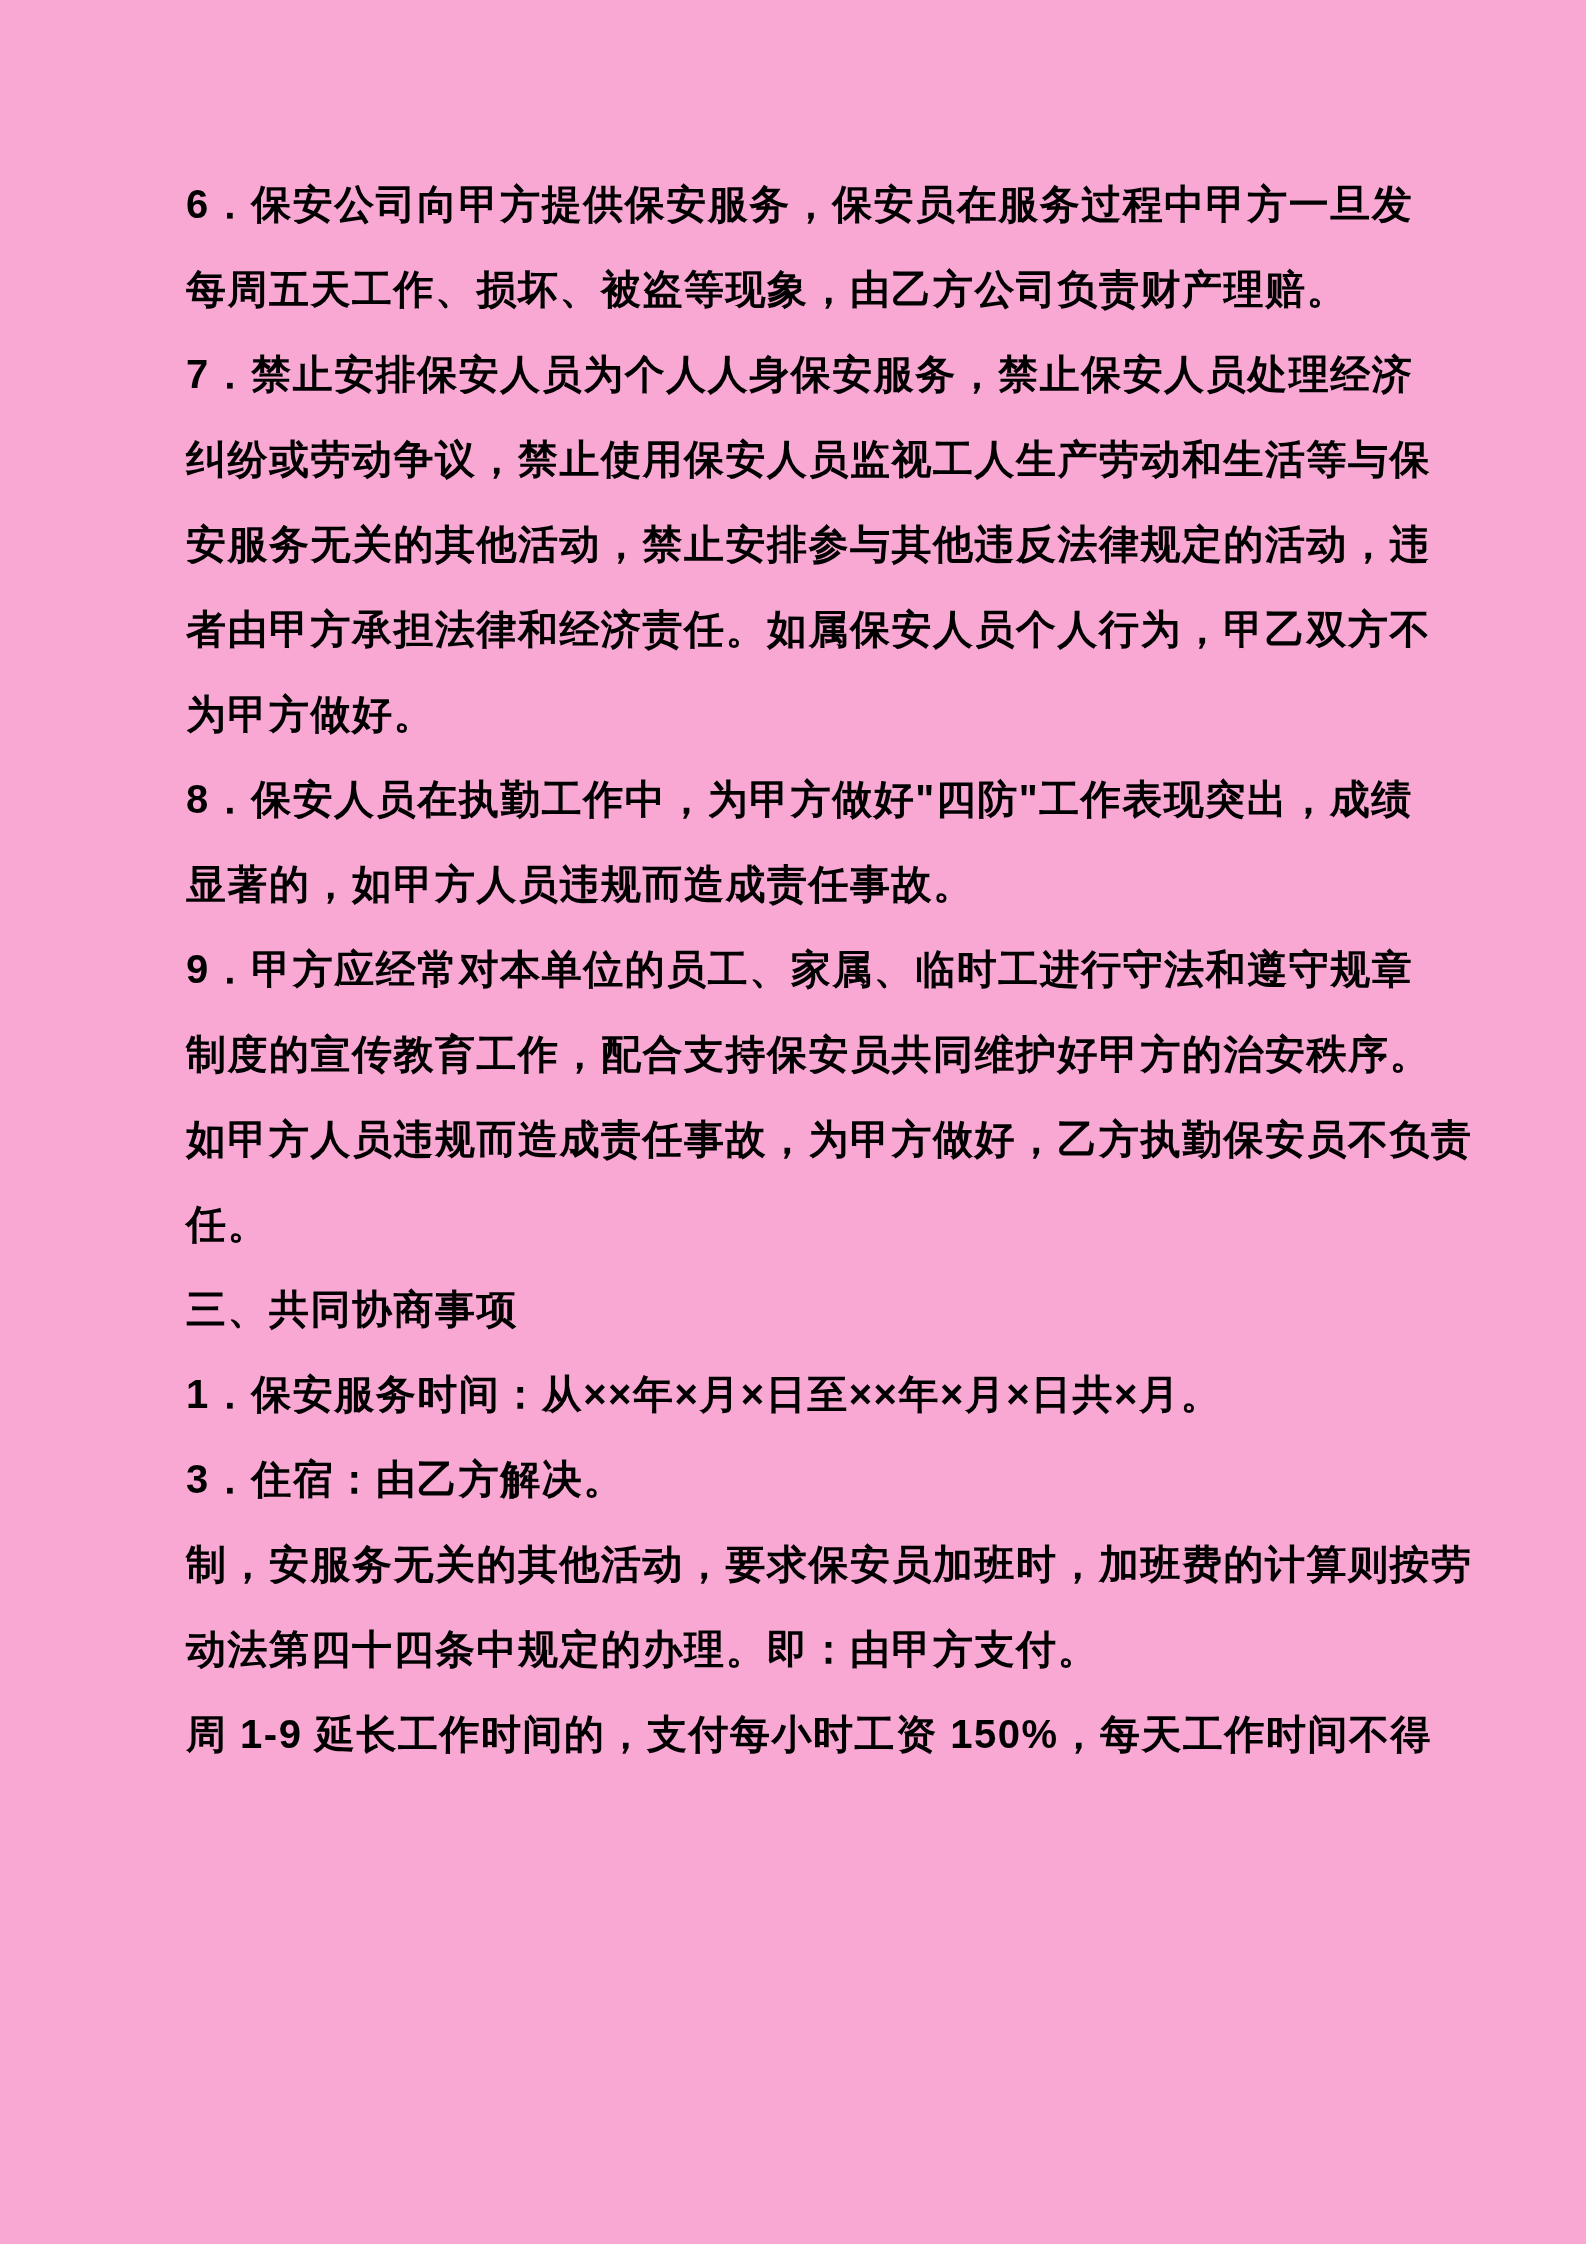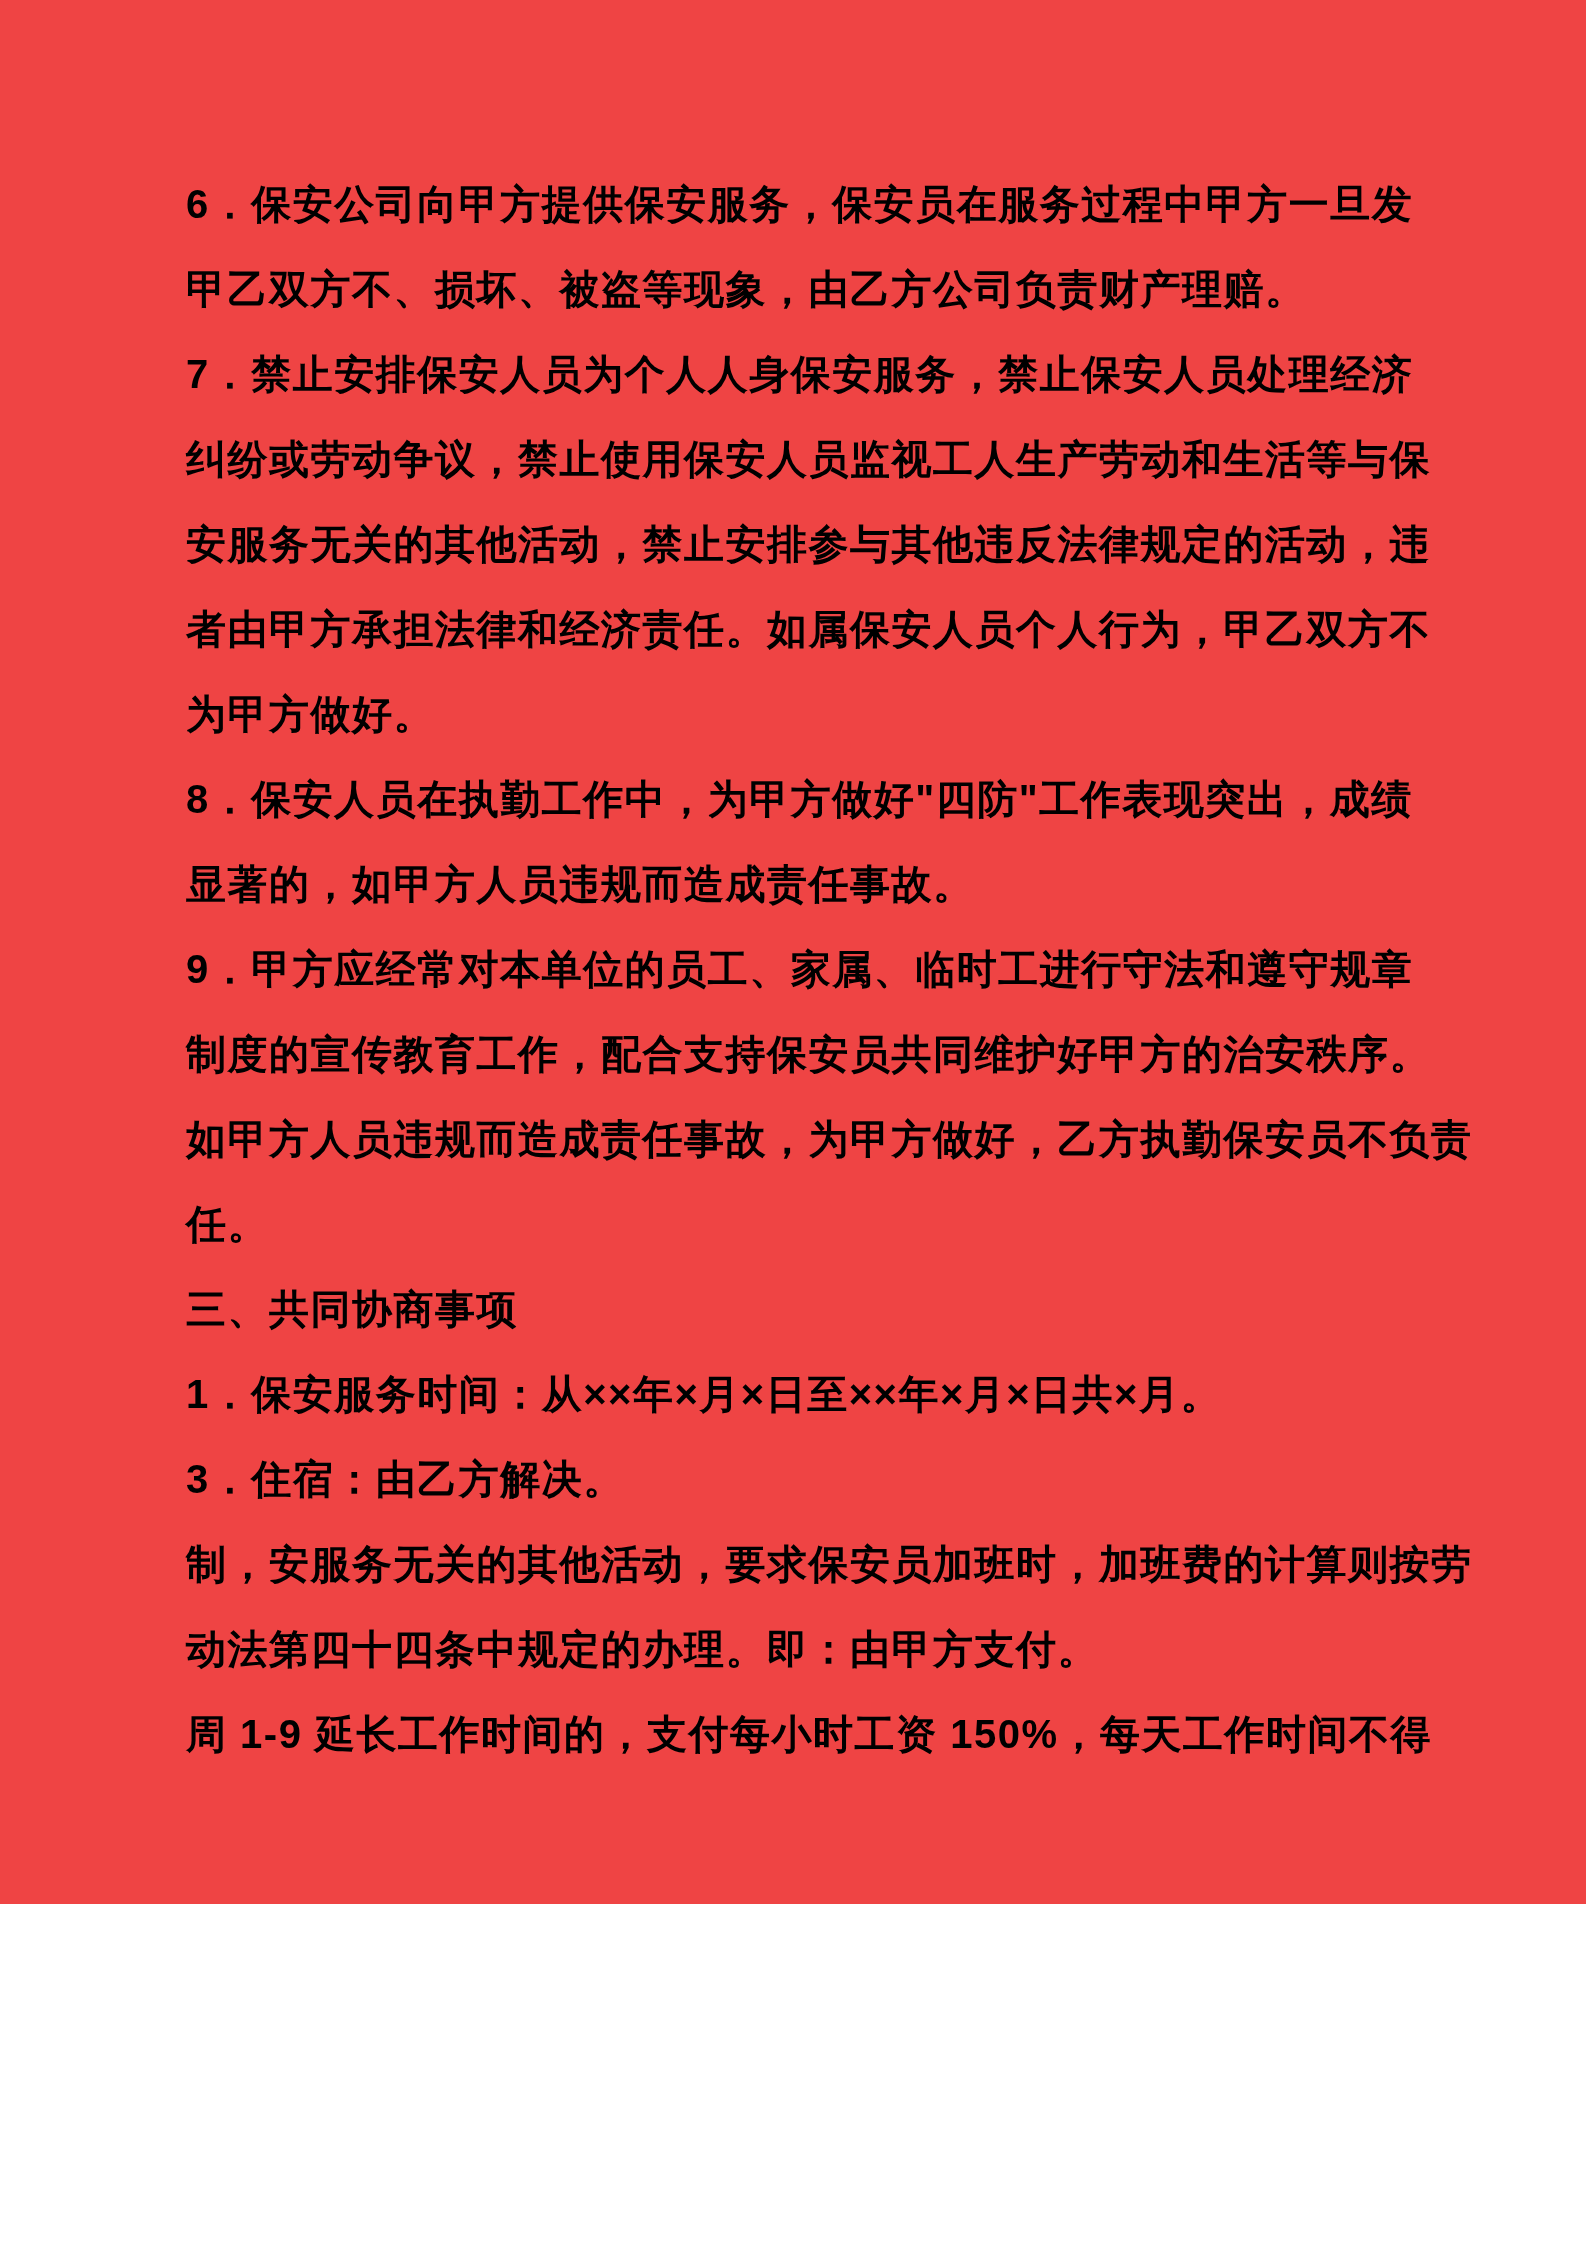--- a/index.html
+++ b/index.html
@@ -8,22 +8,22 @@
   }
   body {
     width: 1586px;
     height: 2244px;
     background: #ffffff;
     font-family: "Liberation Sans", sans-serif;
   }
   .page {
     position: relative;
     width: 1586px;
-    height: 1904px;
-    background: #ef4444;
+    height: 2244px;
+    background: #f9a8d4;
     overflow: hidden;
   }
   .content {
     position: absolute;
     left: 186px;
     top: 162px;
     width: 1240px;
     color: #000000;
     font-size: 40px;
     font-weight: 700;
@@ -34,21 +34,21 @@
     height: 85px;
     white-space: nowrap;
   }
 </style>
 </head>
 <body>
 
 <div class="page">
   <div class="content">
     <div class="line">6．保安公司向甲方提供保安服务，保安员在服务过程中甲方一旦发</div>
-    <div class="line">甲乙双方不、损坏、被盗等现象，由乙方公司负责财产理赔。</div>
+    <div class="line">每周五天工作、损坏、被盗等现象，由乙方公司负责财产理赔。</div>
     <div class="line">7．禁止安排保安人员为个人人身保安服务，禁止保安人员处理经济</div>
     <div class="line">纠纷或劳动争议，禁止使用保安人员监视工人生产劳动和生活等与保</div>
     <div class="line">安服务无关的其他活动，禁止安排参与其他违反法律规定的活动，违</div>
     <div class="line">者由甲方承担法律和经济责任。如属保安人员个人行为，甲乙双方不</div>
     <div class="line">为甲方做好。</div>
     <div class="line">8．保安人员在执勤工作中，为甲方做好"四防"工作表现突出，成绩</div>
     <div class="line">显著的，如甲方人员违规而造成责任事故。</div>
     <div class="line">9．甲方应经常对本单位的员工、家属、临时工进行守法和遵守规章</div>
     <div class="line">制度的宣传教育工作，配合支持保安员共同维护好甲方的治安秩序。</div>
     <div class="line">如甲方人员违规而造成责任事故，为甲方做好，乙方执勤保安员不负责</div>

